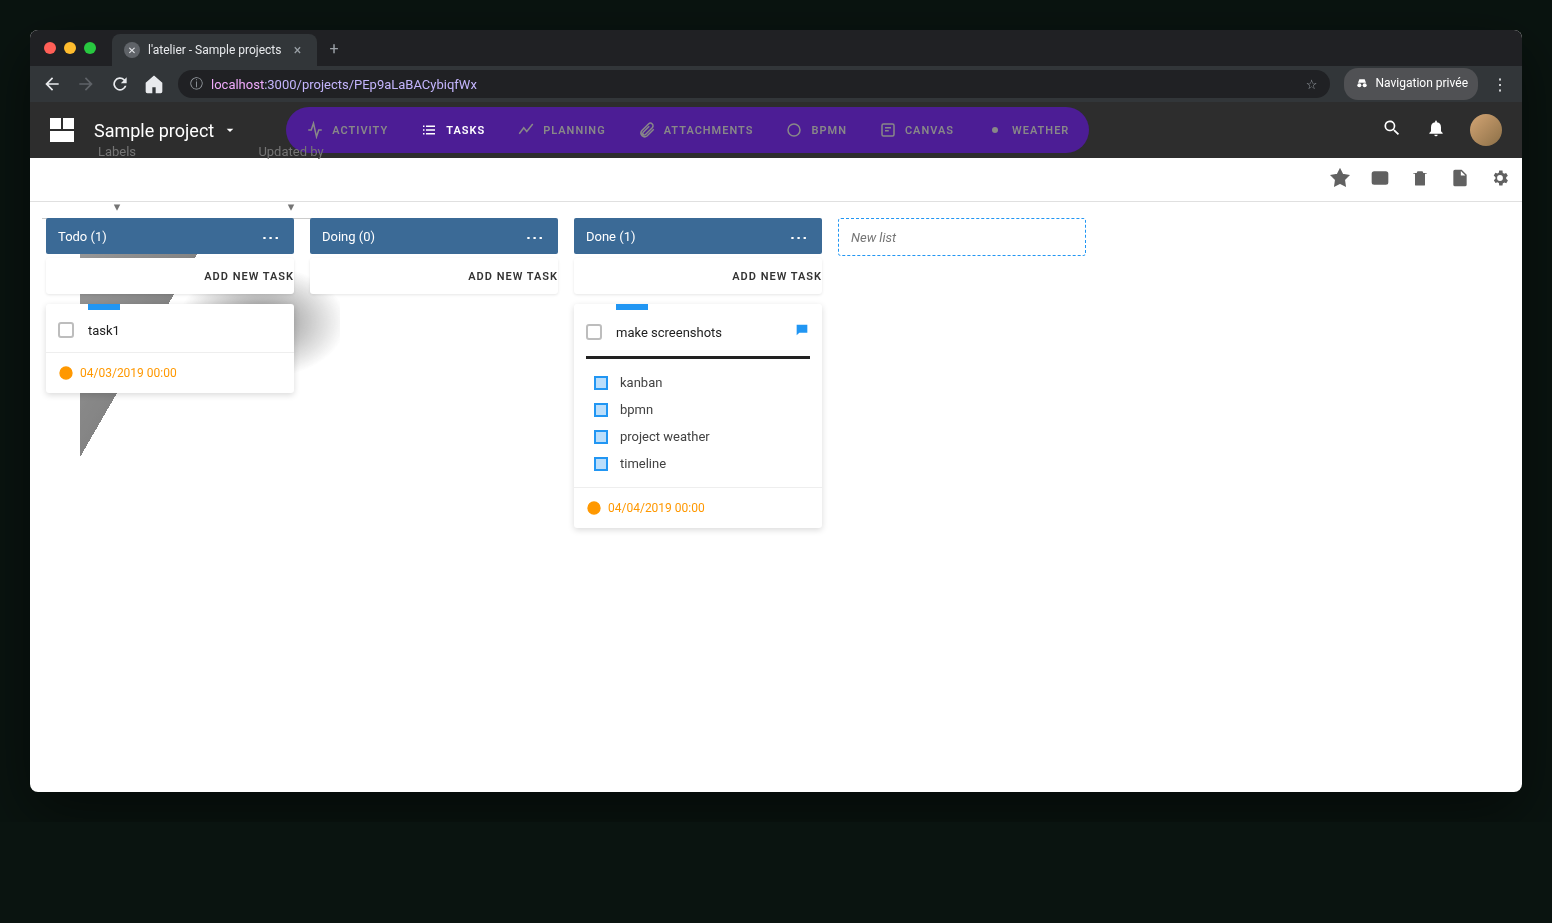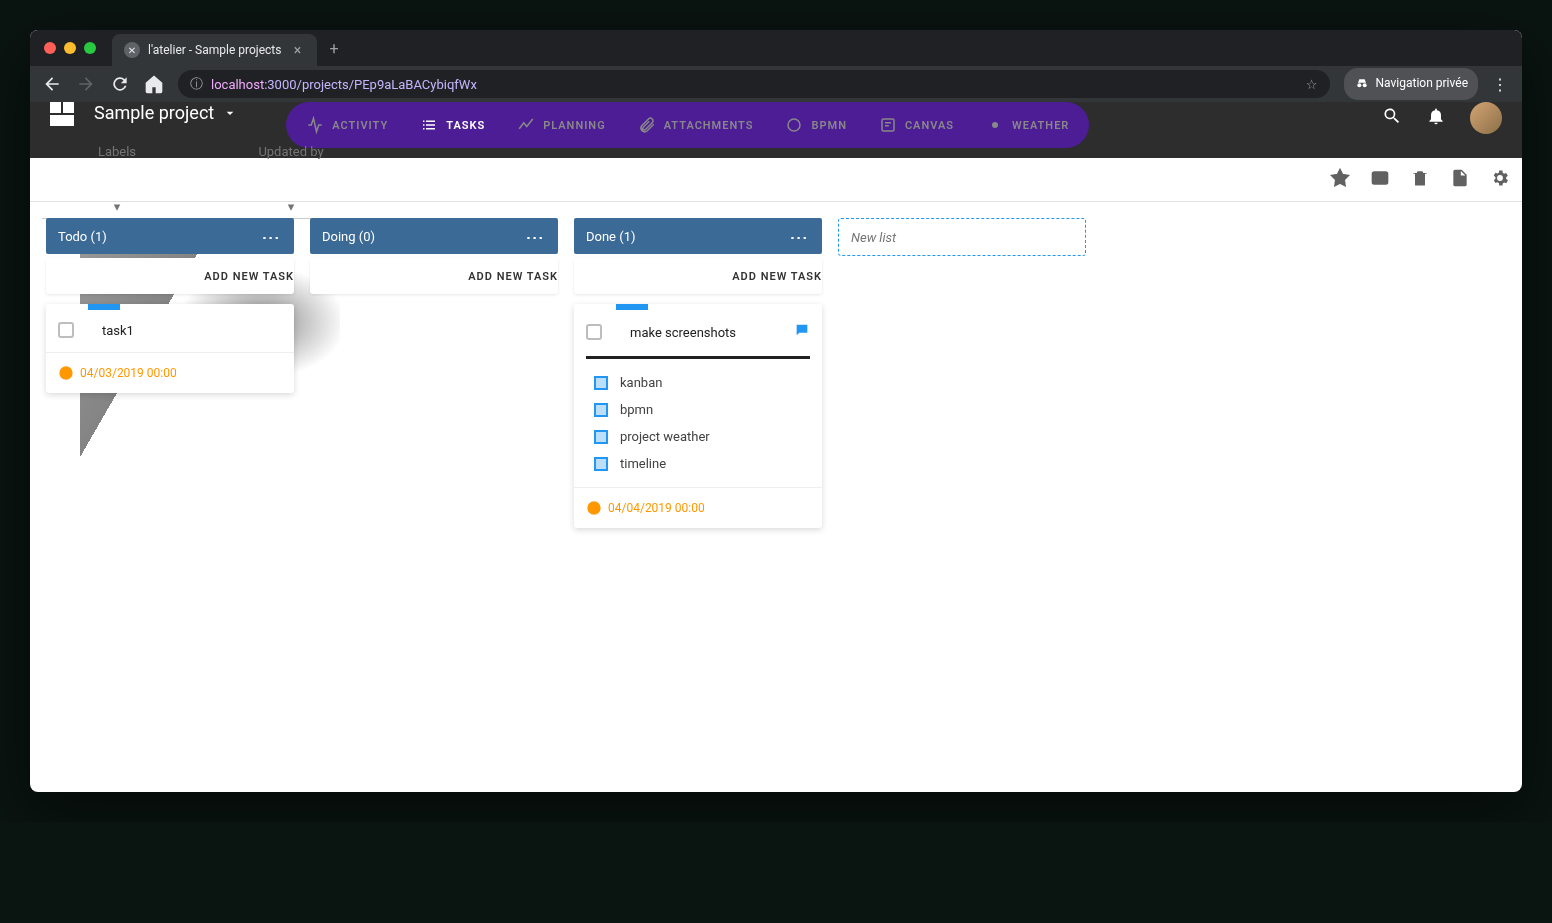--- a/index.html
+++ b/index.html
@@ -22,21 +22,21 @@
 .nav-btn { width: 20px; height: 20px; color: #e8eaed; display: flex; align-items: center; justify-content: center; }
 .nav-btn.disabled { color: #5f6368; }
 .url-field { flex: 1; background: #202124; border-radius: 16px; height: 28px; display: flex; align-items: center; padding: 0 12px; gap: 8px; color: #e8eaed; font-size: 13px; }
 .url-info { color: #9aa0a6; }
 .url-host { color: #f0abfc; }
 .url-path { color: #c4b5fd; }
 .addr-right { display: flex; align-items: center; gap: 12px; }
 .incognito { background: #505154; color: #ffffff; padding: 8px 10px; border-radius: 14px; font-size: 12px; display: flex; align-items: flex-start; gap: 6px; }
 
 
-.app-header { background: #2d2d2d; height: 56px; display: flex; align-items: flex-start; padding: 0 20px; gap: 20px; color: #fff; }
+.app-header { background: #2d2d2d; height: 56px; display: flex; align-items: center; padding: 0 20px; gap: 20px; color: #fff; }
 .app-logo { width: 24px; height: 24px; display: grid; grid-template-columns: 1fr 1fr; grid-template-rows: 1fr 1fr; gap: 2px; }
 .app-logo span { background: #fff; }
 .app-logo span:last-child { grid-column: 1 / 3; }
 .project-title { font-size: 18px; font-weight: 400; display: flex; align-items: center; gap: 8px; }
 
 .nav-pills { background: #4c1d95; border-radius: 28px; display: flex; align-items: center; padding: 4px; margin-left: 28px; }
 .nav-pill { display: flex; align-items: center; gap: 8px; padding: 10px 16px; color: #888; font-size: 11px; font-weight: 600; letter-spacing: 1px; border-radius: 24px; cursor: pointer; }
 .nav-pill.active { color: #fff; }
 .nav-pill svg, .nav-pill .ico { width: 18px; height: 18px; }
 
@@ -55,21 +55,21 @@
 .board > * { position: relative; z-index: 1; }
 
 .list { width: 248px; flex-shrink: 0; }
 .list:first-child { margin-left: 0; }
 .list-header { background: #3b6a96; color: #fff; height: 36px; display: flex; align-items: center; justify-content: space-between; padding: 16px 12px; font-size: 13px; border-radius: 2px; }
 .list-menu { color: #fff; font-size: 18px; writing-mode: vertical-rl; letter-spacing: -4px; }
 .add-task { background: #fff; width: 100%; border: none; height: 36px; margin-top: 4px; font-size: 11px; font-weight: 600; letter-spacing: 1px; color: #333; cursor: pointer; box-shadow: 0 1px 3px rgba(0,0,0,0.1); border-radius: 3px; text-align: right; }
 
 .card { background: #fff; border-radius: 3px; margin-top: 10px; box-shadow: 0 2px 6px rgba(0,0,0,0.15); position: relative; }
 .card-tag { position: absolute; top: 0; left: 42px; width: 32px; height: 6px; background: #2196f3; }
-.card-body { padding: 18px 12px 14px; display: flex; align-items: center; gap: 28px; }
+.card-body { padding: 18px 12px 14px; display: flex; align-items: center; gap: 14px; }
 .checkbox { width: 16px; height: 16px; border: 2px solid #bdbdbd; border-radius: 3px; flex-shrink: 0; }
 .card-title { font-size: 13px; color: #212121; }
 .card-comment { margin-left: auto; color: #2196f3; }
 .card-sep { border-top: 3px solid #212121; margin: 0 12px; }
 .subtasks { padding: 10px 12px; }
 .subtask { display: flex; align-items: center; gap: 12px; padding: 6px 8px; font-size: 13px; color: #424242; }
 .sub-check { width: 14px; height: 14px; border: 2px solid #2196f3; background: #bbdefb; flex-shrink: 0; }
 .card-footer { border-top: 1px solid #eee; padding: 12px; display: flex; align-items: center; gap: 6px; font-size: 12px; color: #ff9800; }
 
 .new-list { width: 248px; border: 1px dashed #2196f3; border-radius: 3px; padding: 10px 12px; color: #9e9e9e; font-size: 13px; height: 38px; font-style: italic; }

